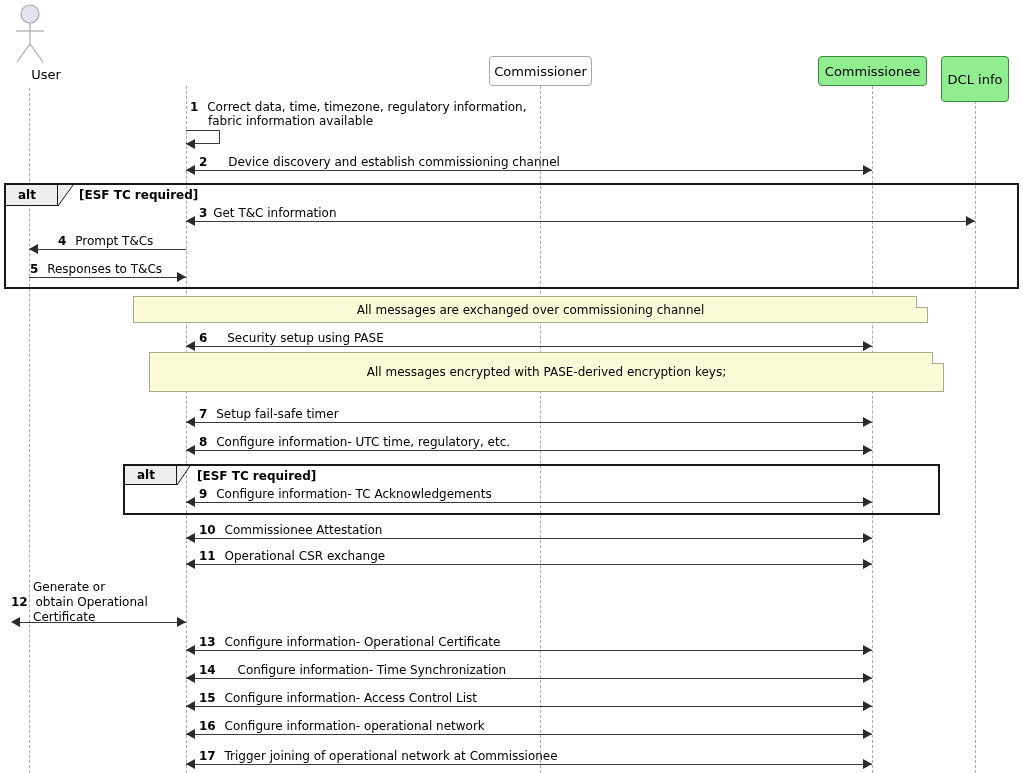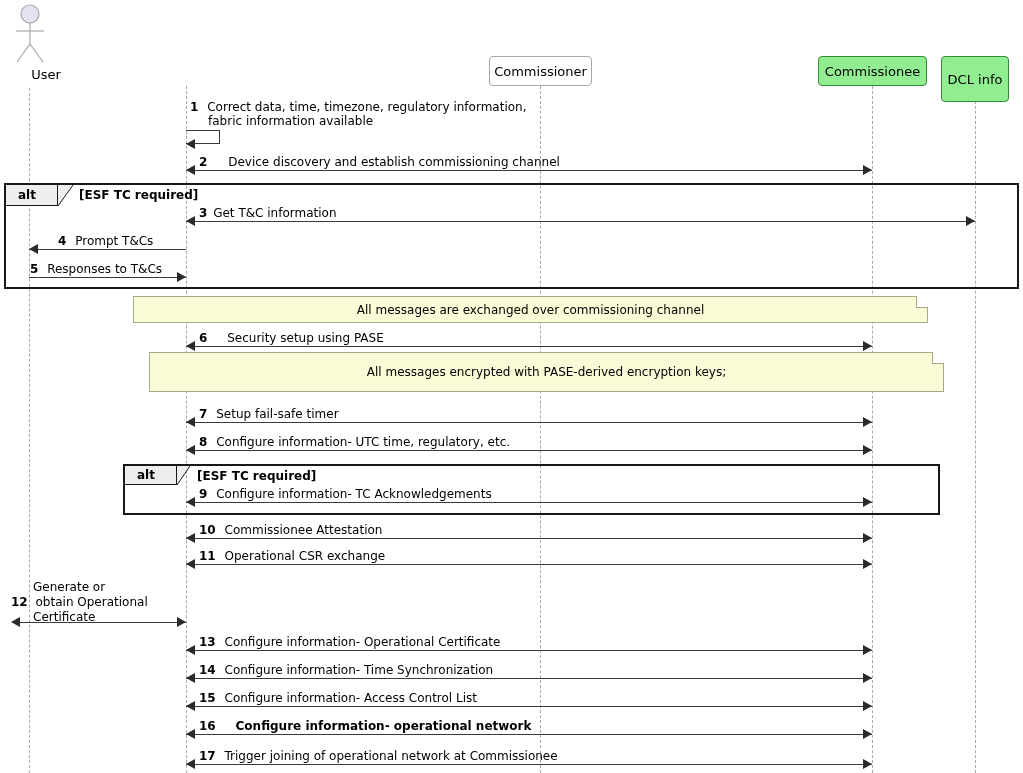--- a/index.html
+++ b/index.html
@@ -320,37 +320,37 @@
   <div class="msg-label" style="left:199px; top:635px;">
     <span class="msg-num">13</span>
     <span style="margin-left:5px;">Configure information- Operational Certificate</span>
   </div>
   <div class="msg-line" style="left:186px; top:650px; width:686px;"></div>
   <div class="arrowhead left" style="left:186px; top:645px;"></div>
   <div class="arrowhead right" style="left:863px; top:645px;"></div>
 
   <div class="msg-label" style="left:199px; top:663px;">
     <span class="msg-num">14</span>
-    <span style="margin-left:5px;">Configure information- Time Synchronization</span>
+    <span style="margin-left:18px;">Configure information- Time Synchronization</span>
   </div>
   <div class="msg-line" style="left:186px; top:678px; width:686px;"></div>
   <div class="arrowhead left" style="left:186px; top:673px;"></div>
   <div class="arrowhead right" style="left:863px; top:673px;"></div>
 
   <div class="msg-label" style="left:199px; top:691px;">
     <span class="msg-num">15</span>
     <span style="margin-left:5px;">Configure information- Access Control List</span>
   </div>
   <div class="msg-line" style="left:186px; top:706px; width:686px;"></div>
   <div class="arrowhead left" style="left:186px; top:701px;"></div>
   <div class="arrowhead right" style="left:863px; top:701px;"></div>
 
   <div class="msg-label" style="left:199px; top:719px;">
     <span class="msg-num">16</span>
-    <span style="margin-left:16px;font-weight:bold;">Configure information- operational network</span>
+    <span style="margin-left:5px;">Configure information- operational network</span>
   </div>
   <div class="msg-line" style="left:186px; top:734px; width:686px;"></div>
   <div class="arrowhead left" style="left:186px; top:729px;"></div>
   <div class="arrowhead right" style="left:863px; top:729px;"></div>
 
   <div class="msg-label" style="left:199px; top:749px;">
     <span class="msg-num">17</span>
     <span style="margin-left:5px;">Trigger joining of operational network at Commissionee</span>
   </div>
   <div class="msg-line" style="left:186px; top:764px; width:686px;"></div>

